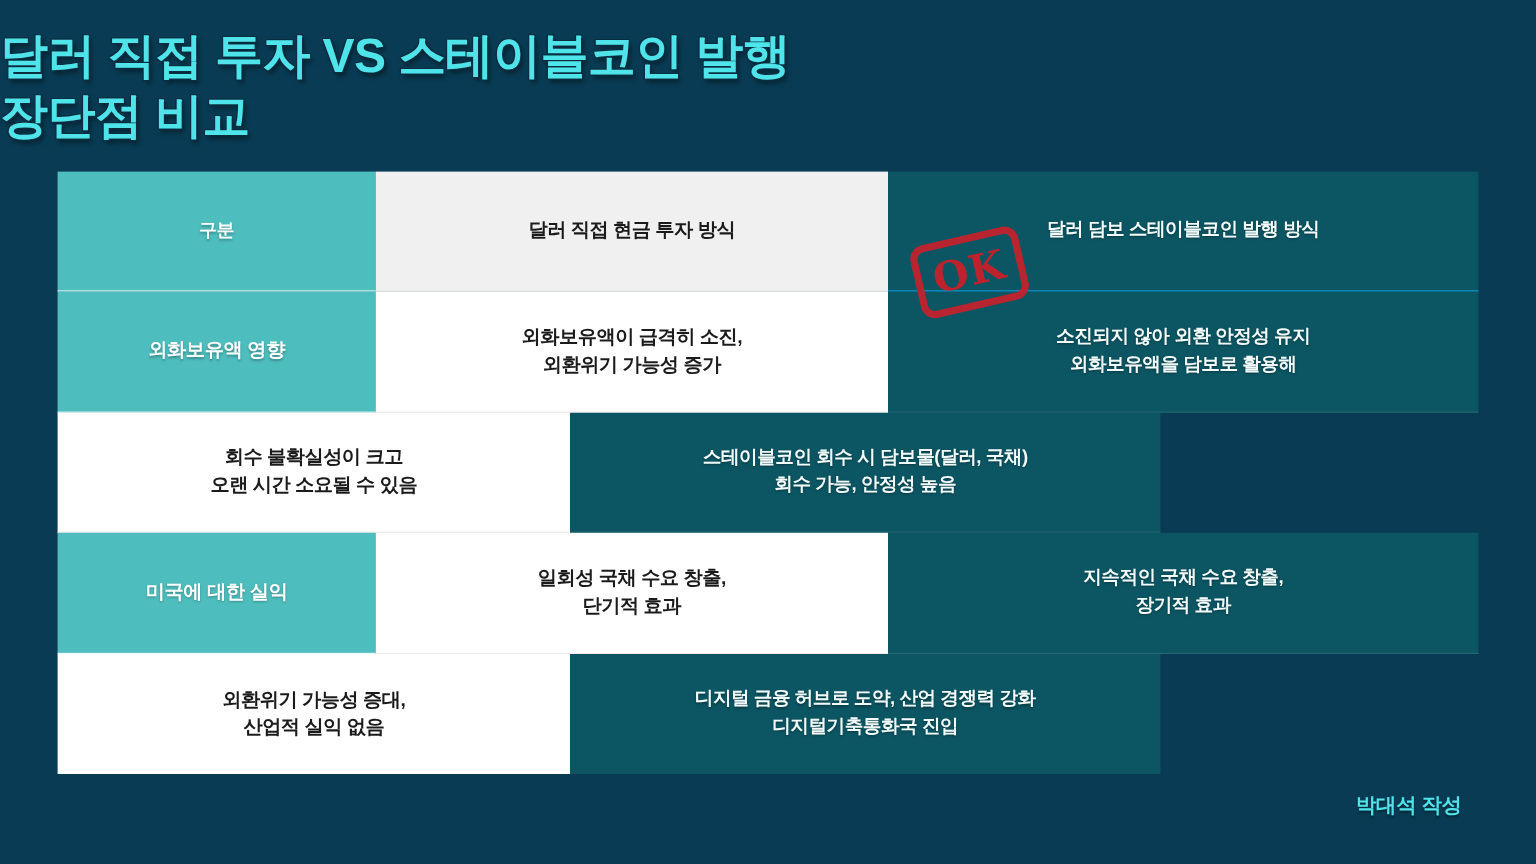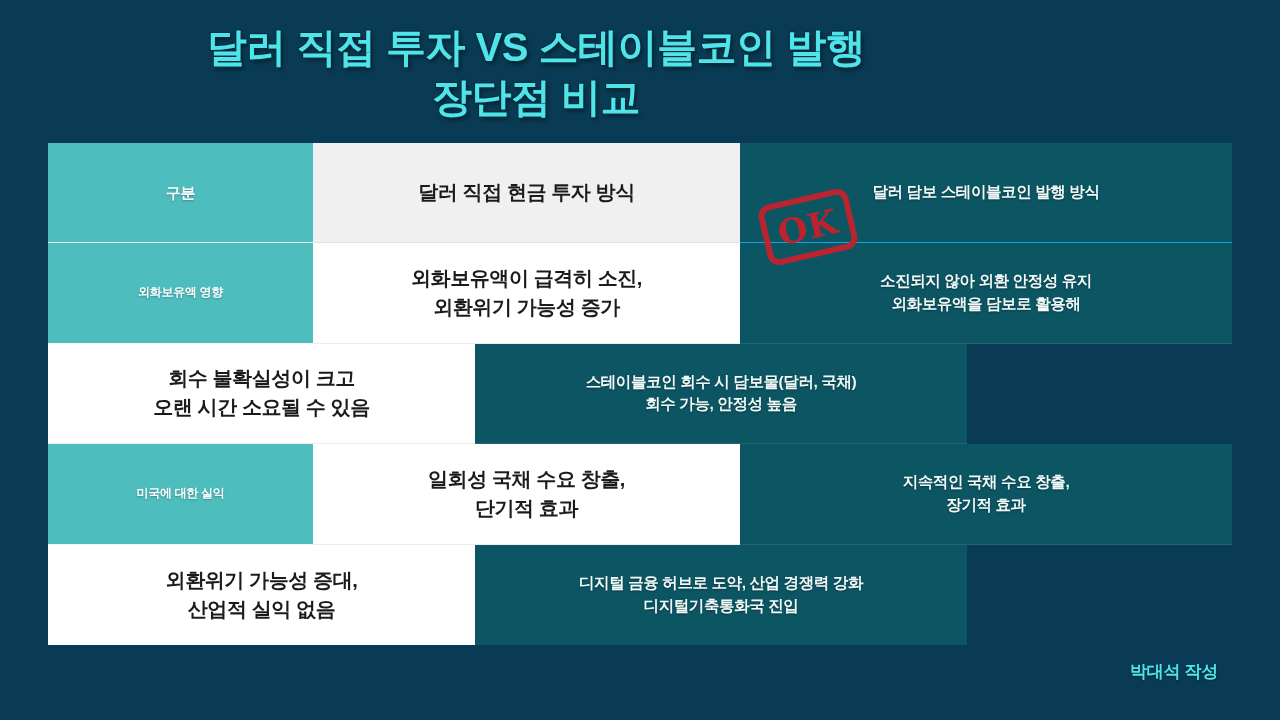--- a/index.html
+++ b/index.html
@@ -20,24 +20,24 @@
     position: relative;
     width: 1280px;
     height: 720px;
     background: #093c54;
     box-sizing: border-box;
   }
 
   
   .title-block {
     position: absolute;
-    left: 16px;
+    left: 0;
     top: 22px;
     width: 1040px;
-    text-align: center;
+    text-align: left;
   }
   .title-line {
     display: block;
     color: #4fe4ea;
     font-size: 40px;
     font-weight: 700;
     line-height: 50px;
     letter-spacing: -0.5px;
     text-shadow:
        1px 1px 0 #0a2e40,
@@ -79,36 +79,36 @@
 
   
   .c1 { width: 265px; }
   .c2 { width: 427px; }
   .c3 { width: 492px; }
 
   
   .c1 {
     background: #4ebdbd;
     color: #ffffff;
-    font-size: 12px;
+    font-size: 16px;
     font-weight: 700;
     letter-spacing: -0.3px;
     text-shadow: 0 1px 2px rgba(0,0,0,0.28);
     border-bottom: 1px solid #ecf7f7;
   }
   .header-row .c1 {
     font-size: 15px;
   }
   .body-row:last-child .c1 { border-bottom: none; }
 
   
   .c2 {
     background: #ffffff;
     color: #1b1b1b;
-    font-size: 20px;
+    font-size: 16px;
     font-weight: 700;
     letter-spacing: -0.4px;
     border-bottom: 1px solid #ededed;
   }
   .header-row .c2 {
     background: #f0f0f0;
     color: #1b1b1b;
     border-bottom: 1px solid #e2e2e2;
   }
   .body-row:last-child .c2 { border-bottom: none; }

